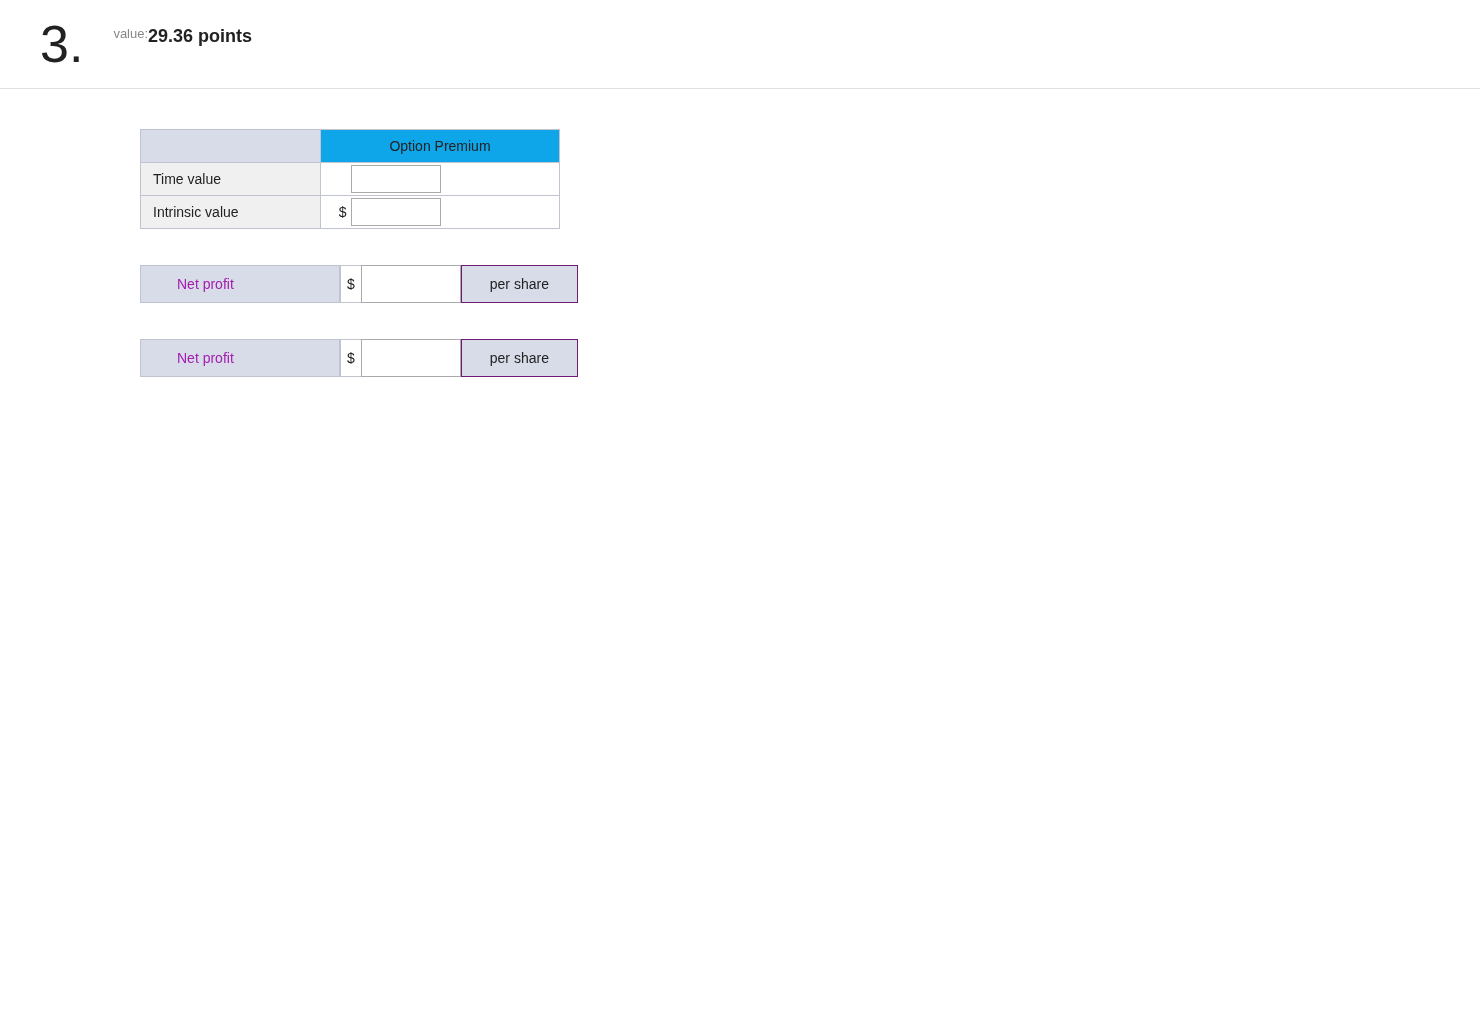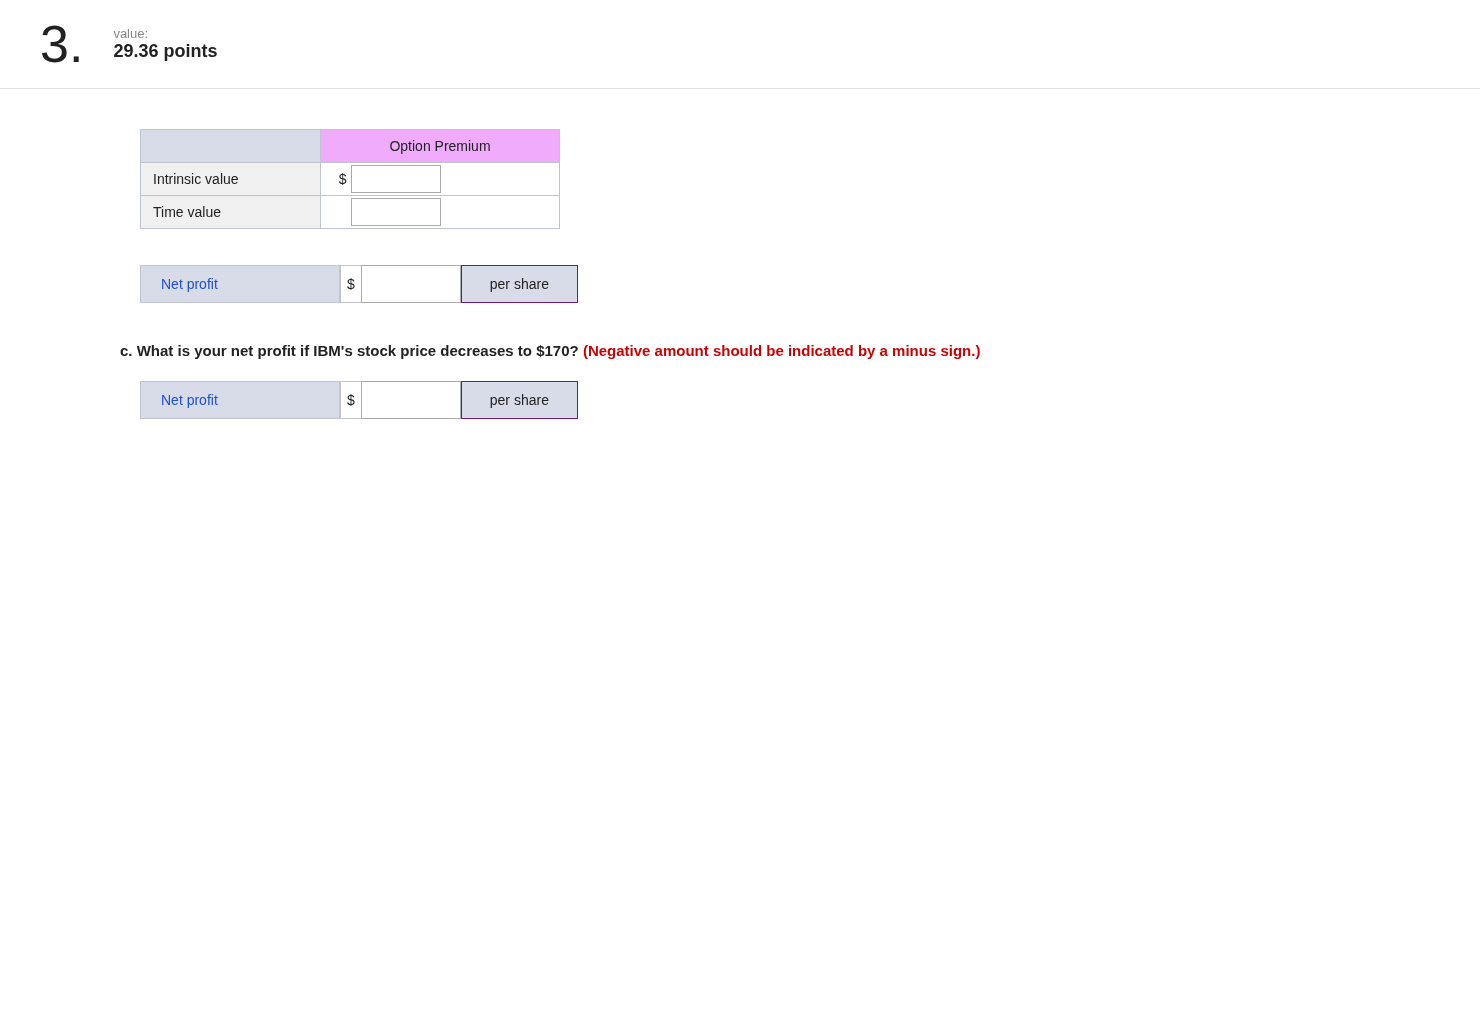--- a/index.html
+++ b/index.html
@@ -32,21 +32,21 @@
     .question-number {
       font-size: 52px;
       font-weight: 300;
       color: #222;
       margin-right: 30px;
       line-height: 1;
     }
 
     .question-value {
       display: flex;
-      flex-direction: column;
+      flex-direction: row;
       justify-content: center;
       padding-top: 8px;
     }
 
     .value-label {
       font-size: 13px;
       color: #888;
       font-weight: normal;
     }
 
@@ -92,21 +92,21 @@
       margin-left: 20px;
       margin-bottom: 10px;
     }
 
     table.option-table {
       border-collapse: collapse;
       min-width: 420px;
     }
 
     table.option-table thead tr th {
-      background-color: #f0abfc;
+      background-color: #0ea5e9;
       text-align: center;
       padding: 8px 16px;
       font-weight: normal;
       font-size: 14px;
       color: #222;
       border: 1px solid #c0c4d0;
     }
 
     table.option-table thead tr th.label-col {
       background-color: #d8dce8;
@@ -152,23 +152,23 @@
     .net-profit-row {
       display: flex;
       align-items: center;
       margin-left: 20px;
       margin-top: 10px;
       gap: 0;
     }
 
     .net-profit-label {
       background-color: #d8dce8;
-      padding: 10px 20px;
-      font-size: 14px;
-      color: #1d4ed8;
+      padding: 10px 36px;
+      font-size: 14px;
+      color: #a21caf;
       min-width: 200px;
       border: 1px solid #c0c4d0;
     }
 
     .net-profit-dollar {
       background: #ffffff;
       padding: 10px 6px;
       font-size: 14px;
       border-top: 1px solid #c0c4d0;
       border-bottom: 1px solid #c0c4d0;
@@ -214,54 +214,49 @@
       <div class="table-container">
         <table class="option-table">
           <thead>
             <tr>
               <th class="label-col"></th>
               <th colspan="2">Option Premium</th>
             </tr>
           </thead>
           <tbody>
             <tr>
+              <td class="label-cell">Time value</td>
+              <td class="dollar-cell"></td>
+              <td class="input-cell">
+                <input type="text" aria-label="Time value input" style="">
+              </td>
+            </tr>
+            <tr>
               <td class="label-cell">Intrinsic value</td>
               <td class="dollar-cell">$</td>
               <td class="input-cell">
                 <input type="text" aria-label="Intrinsic value input" style="">
               </td>
             </tr>
-            <tr>
-              <td class="label-cell">Time value</td>
-              <td class="dollar-cell"></td>
-              <td class="input-cell">
-                <input type="text" aria-label="Time value input" style="">
-              </td>
-            </tr>
           </tbody>
         </table>
       </div>
     </div>
 
     <div class="sub-question">
 
       <div class="net-profit-row">
         <div class="net-profit-label">Net profit</div>
         <div class="net-profit-dollar">$</div>
         <input type="text" class="net-profit-input" aria-label="Net profit b input" style="">
         <div class="net-profit-per-share">per share</div>
       </div>
     </div>
 
     <div class="sub-question">
-      <div class="sub-question-label">
-        <span class="letter">c.</span>
-        <span> What is your net profit if IBM's stock price decreases to $170? </span>
-        <span class="red-notice">(Negative amount should be indicated by a minus sign.)</span>
-      </div>
 
       <div class="net-profit-row">
         <div class="net-profit-label">Net profit</div>
         <div class="net-profit-dollar">$</div>
         <input type="text" class="net-profit-input" aria-label="Net profit c input" style="">
         <div class="net-profit-per-share">per share</div>
       </div>
     </div>
 
   </div>

